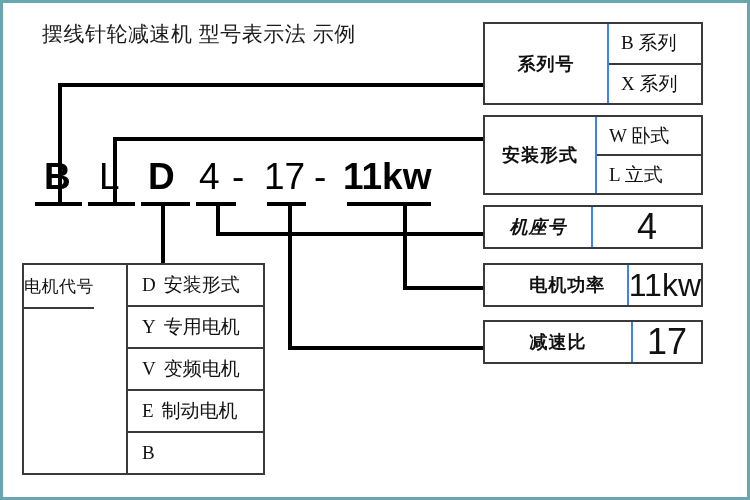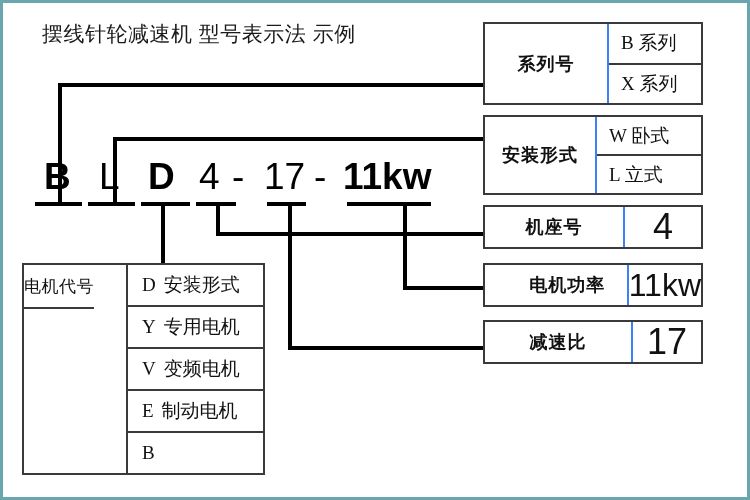--- a/index.html
+++ b/index.html
@@ -229,21 +229,21 @@
 
   <div class="rbox" style="left:483px; top:115px; width:220px; height:80px;">
     <div class="lbl" style="width:112px;font-family:Liberation Mono, monospace;">安装形式</div>
     <div class="vals">
       <div class="v">W 卧式</div>
       <div class="v">L 立式</div>
     </div>
   </div>
 
   <div class="rbox" style="left:483px; top:205px; width:220px; height:44px;">
-    <div class="lbl" style="width:140px;">机座号</div>
+    <div class="lbl" style="width:108px;font-style:italic;">机座号</div>
     <div class="single big">4</div>
   </div>
 
   <div class="rbox" style="left:483px; top:263px; width:220px; height:44px;">
     <div class="lbl" style="width:136px;margin-left:23px;">电机功率</div>
     <div class="single">11kw</div>
   </div>
 
   <div class="rbox" style="left:483px; top:320px; width:220px; height:44px;">
     <div class="lbl" style="width:148px;">减速比</div>

